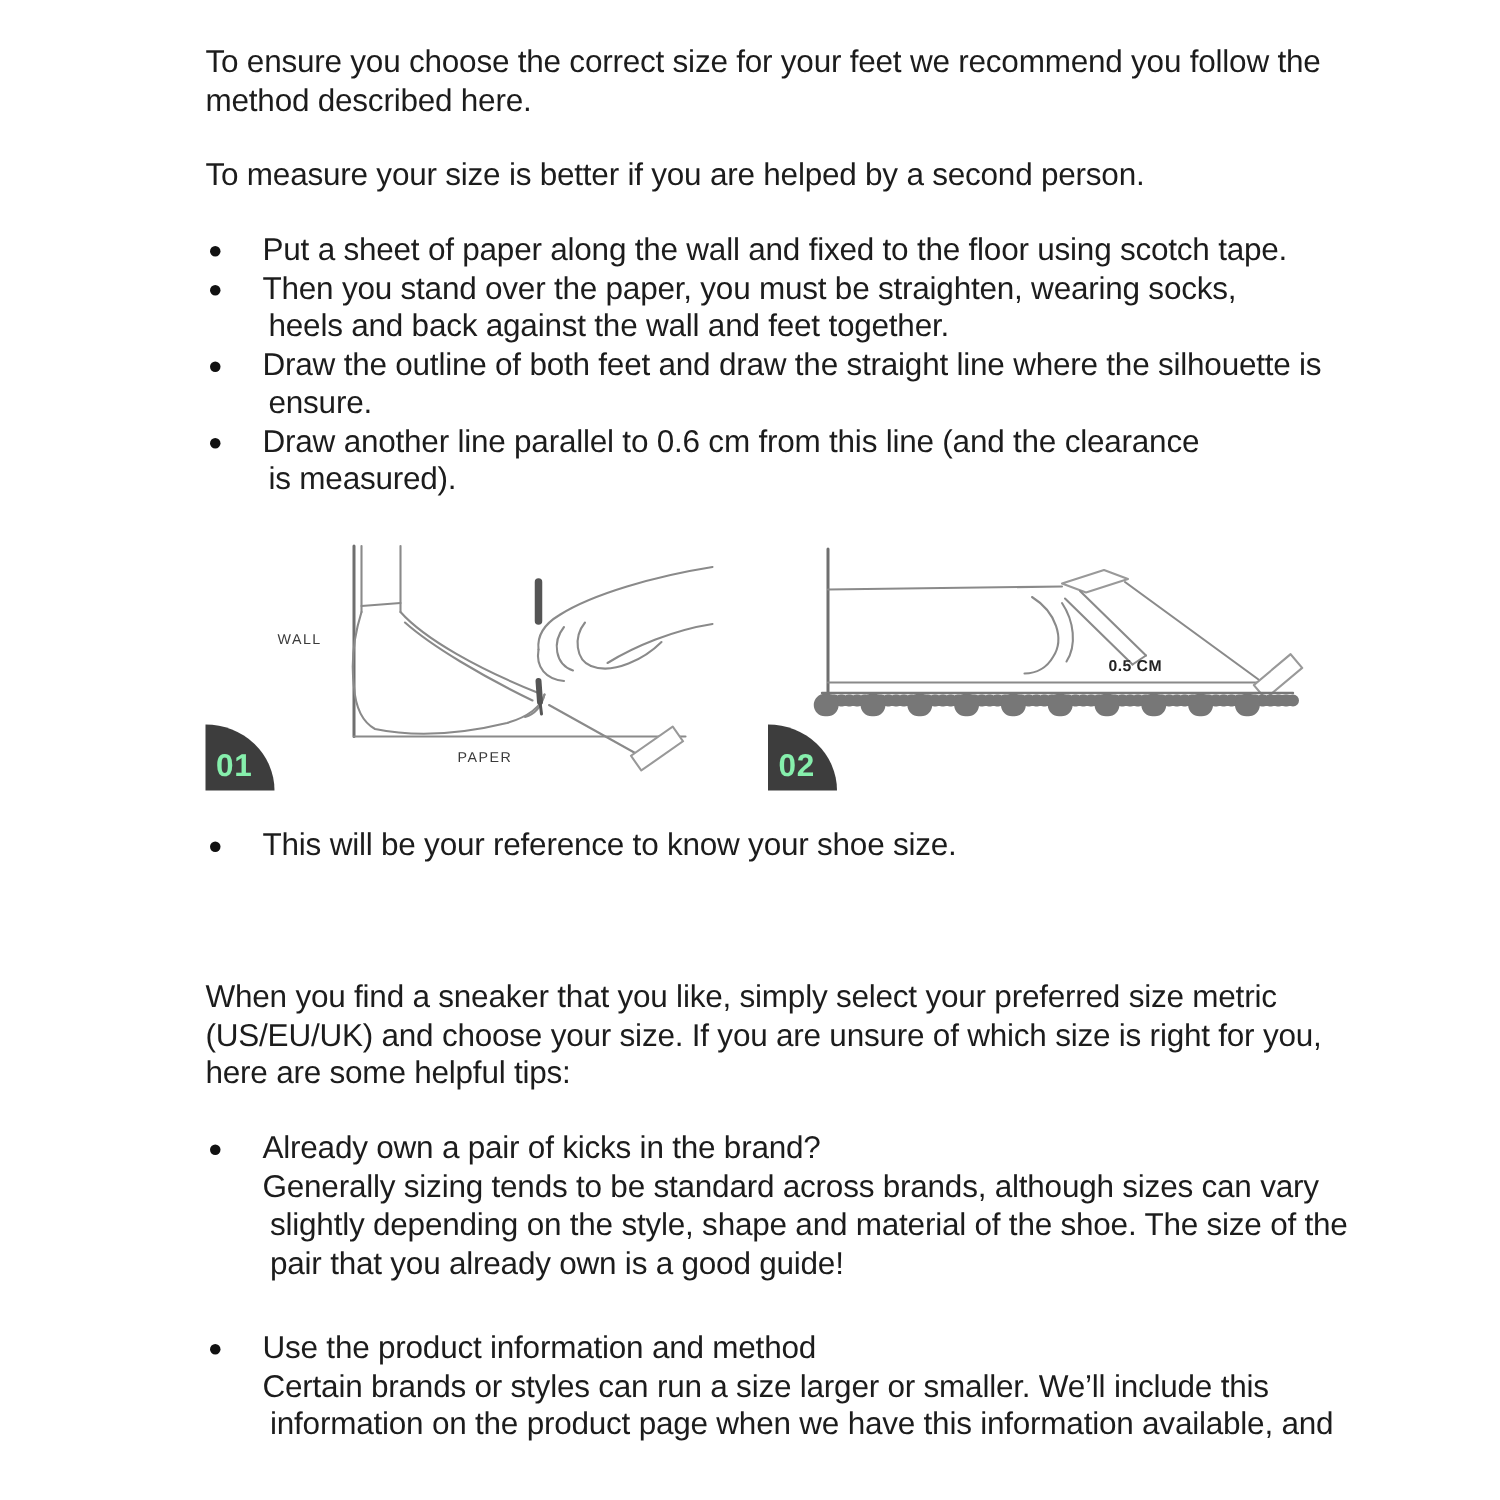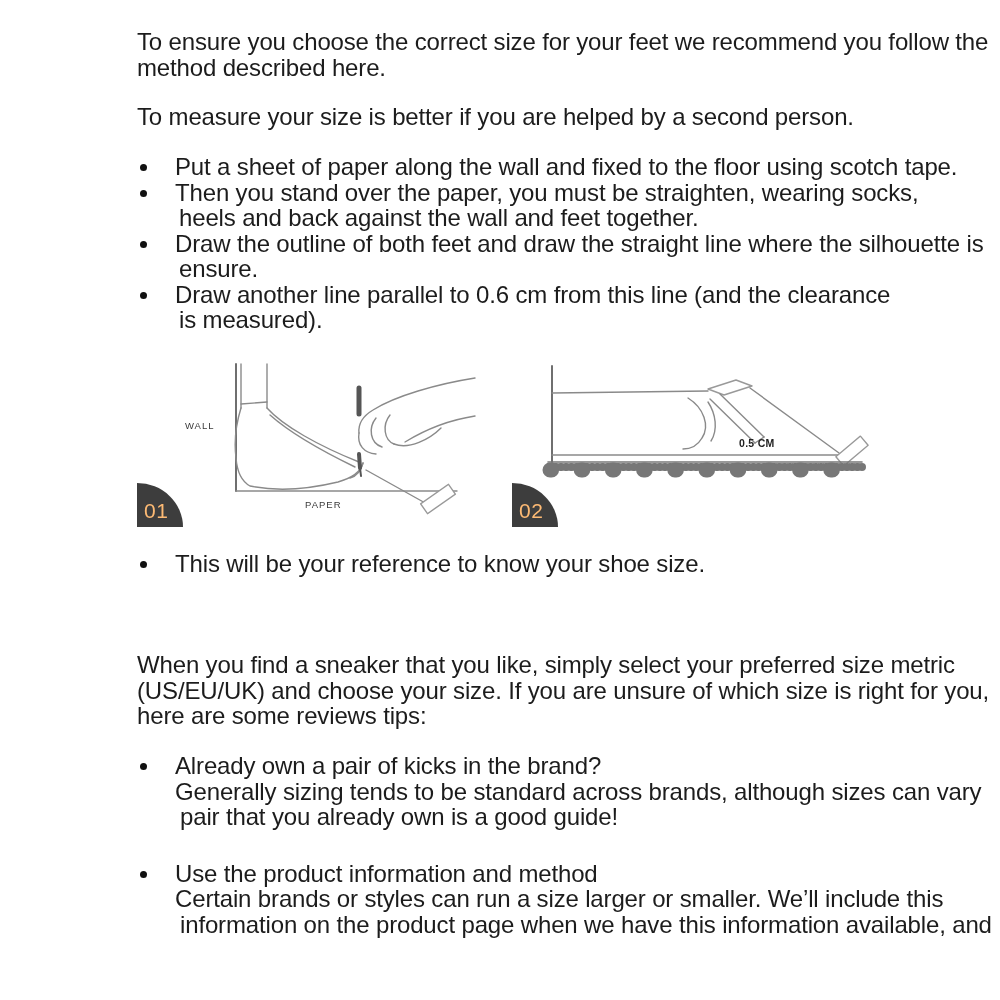--- a/index.html
+++ b/index.html
@@ -2,40 +2,40 @@
 <html><head>
 <meta charset="utf-8">
 <style>
   html,body{margin:0;padding:0;}
   body{
     width:1000px;height:1000px;position:relative;background:#ffffff;
     font-family:"Liberation Sans","DejaVu Sans",sans-serif;
     color:#1c1c1c;overflow:hidden;
   }
   .block{position:absolute;left:137px;width:740px;}
-  .line{font-size:24px;line-height:25.5px;letter-spacing:-0.15px;white-space:nowrap;}
+  .line{font-size:21px;line-height:25.5px;letter-spacing:-0.15px;white-space:nowrap;}
   
   .bullet{display:flex;align-items:flex-start;}
   .dot{flex:0 0 38px;display:flex;justify-content:flex-start;}
   .dot i{display:block;width:7px;height:7px;border-radius:50%;background:#111;margin-top:10px;margin-left:3px;}
   .bullet .lines{flex:1;min-width:0;}
   .step .lines .line:nth-child(n+2){padding-left:4px;}
   .tip  .lines .line:nth-child(n+3){padding-left:5px;}
   .tip-gap{margin-bottom:31px;}
   
   .figure{position:absolute;top:358px;height:170px;}
   #figure-1{left:137px;width:340px;}
   #figure-2{left:512px;width:362px;}
   .figure svg{position:absolute;left:0;top:0;}
   .badge{
     position:absolute;left:0;top:125px;width:46px;height:44px;
     background:#3d3d3d;border-top-right-radius:100%;
     display:flex;align-items:flex-end;justify-content:flex-start;
     padding:0 0 4px 7px;box-sizing:border-box;
-    color:#fdba74;font-weight:normal;font-size:21px;letter-spacing:0.5px;
+    color:#86efac;font-weight:bold;font-size:21px;letter-spacing:0.5px;
   }
   .diagram-label{font-size:9.5px;letter-spacing:1px;fill:#3a3a3a;}
   .diagram-label-bold{font-size:10.5px;font-weight:bold;fill:#222;letter-spacing:0.3px;}
 </style>
 </head>
 <body>
 
 <div class="block" style="top:29px">
   <div class="line">To ensure you choose the correct size for your feet we recommend you follow the</div>
   <div class="line">method described here.</div>
@@ -165,31 +165,32 @@
       </span>
     <span class="lines">
       <div class="line">This will be your reference to know your shoe size.</div>
     </span>
   </div>
 </div>
 
 <div class="block" style="top:652px">
   <div class="line">When you find a sneaker that you like, simply select your preferred size metric</div>
   <div class="line">(US/EU/UK) and choose your size. If you are unsure of which size is right for you,</div>
-  <div class="line">here are some reviews tips:</div>
+  <div class="line">here are some helpful tips:</div>
 </div>
 
 <div class="block" style="top:753px">
   <div class="bullet tip tip-gap">
     <span class="dot">
         <i></i>
       </span>
     <span class="lines">
       <div class="line">Already own a pair of kicks in the brand?</div>
       <div class="line">Generally sizing tends to be standard across brands, although sizes can vary</div>
+      <div class="line">slightly depending on the style, shape and material of the shoe. The size of the</div>
       <div class="line">pair that you already own is a good guide!</div>
     </span>
   </div>
   <div class="bullet tip">
     <span class="dot">
         <i></i>
       </span>
     <span class="lines">
       <div class="line">Use the product information and method</div>
       <div class="line">Certain brands or styles can run a size larger or smaller. We’ll include this</div>

